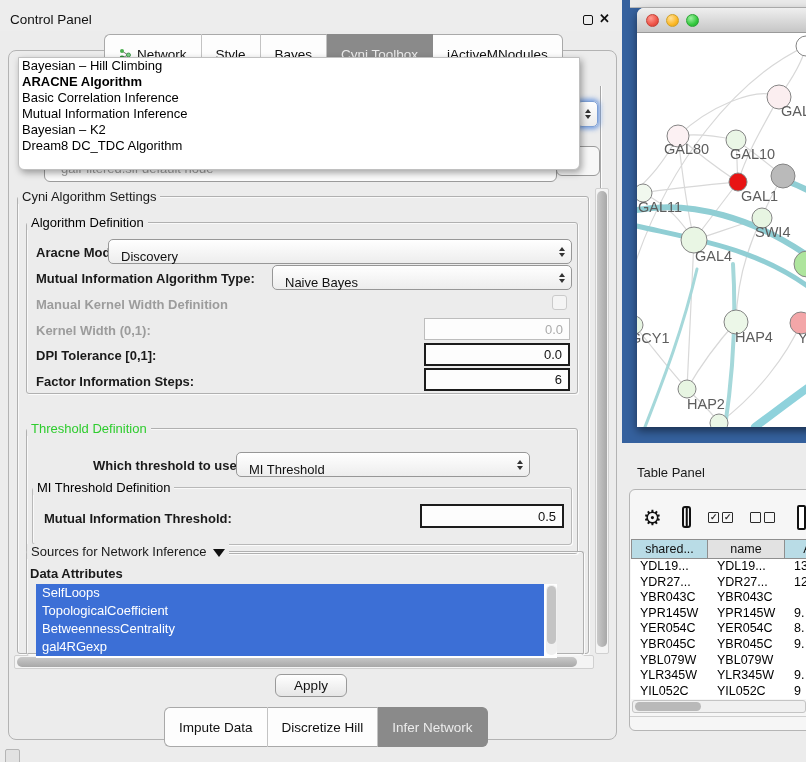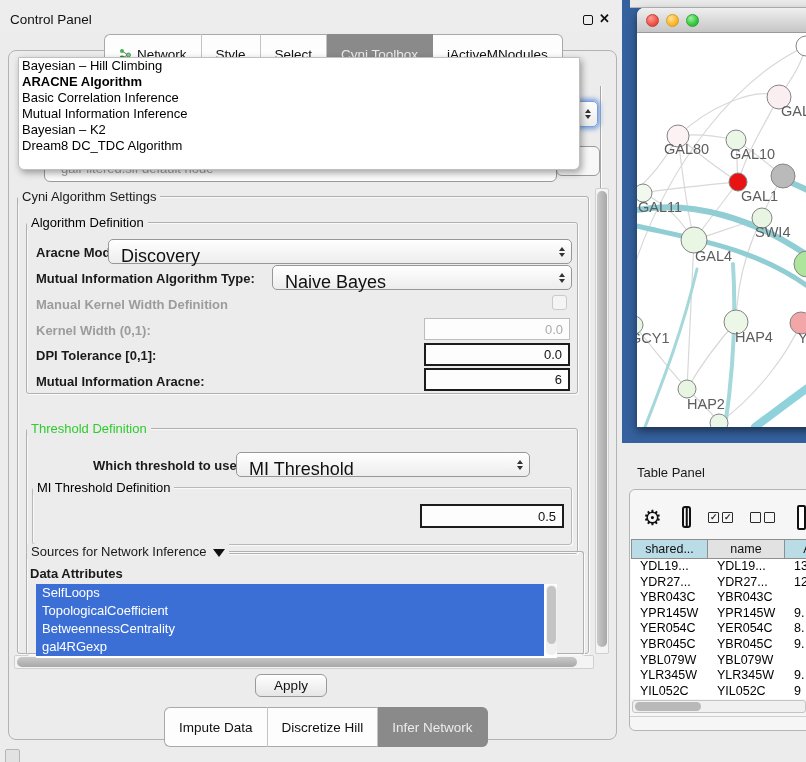--- a/index.html
+++ b/index.html
@@ -63,21 +63,21 @@
   .legend { position:absolute; top:-8px; left:0; background:#ececec; padding:0 4px; font-size:13px; }
   .legend.black { color:#1a1a1a; }
   .legend.blue { color:#000000; }
   .legend.green { color:#2ecc2e; }
 
   .flabel { position:absolute; font-size:13px; font-weight:bold; color:#1a1a1a; white-space:nowrap; }
   .flabel.disabled { color:#9c9c9c; }
 
   .combo { position:absolute; height:25px; border:1px solid #979797; border-radius:5px;
            background:linear-gradient(#ffffff,#ededed); display:flex; align-items:center; }
-  .combo .val { flex:1; padding-left:12px; font-size:18px; color:#111;margin-top:10px; }
+  .combo .val { flex:1; padding-left:12px; font-size:13px; color:#111;margin-top:10px; }
   .combo .step { width:18px; display:flex; flex-direction:column; align-items:center; gap:2px; }
   .tri-up    { width:0; height:0; border-left:3.5px solid transparent; border-right:3.5px solid transparent; border-bottom:4.5px solid #333; }
   .tri-down  { width:0; height:0; border-left:3.5px solid transparent; border-right:3.5px solid transparent; border-top:4.5px solid #333; }
 
   .tfield { position:absolute; background:#fdfdfd; font-size:13px; color:#111; text-align:right;
             padding:0 6px; display:flex; align-items:center; justify-content:flex-end; }
   .tfield.strong { border:2px solid #1c1c1c; }
   .tfield.dim { border:1px solid #bdbdbd; color:#ababab; }
 
   .checkbox { position:absolute; width:15px; height:15px; border:1px solid #cacaca; border-radius:3px; background:#f4f4f4; }
@@ -85,21 +85,21 @@
   .hub-row { position:absolute; left:36px; top:398px; font-size:14px; color:#111; display:flex; align-items:center; gap:9px; }
   .tri-right { width:0; height:0; border-top:6px solid transparent; border-bottom:6px solid transparent; border-left:9px solid #111; }
   .tri-dn-big { display:inline-block; width:0; height:0; border-left:6px solid transparent; border-right:6px solid transparent; border-top:8px solid #111; margin-left:6px; vertical-align:middle; }
 
   .attr-list { position:absolute; left:36px; top:584px; width:521px; height:74px; background:#ffffff; overflow:hidden; }
   .attr-row { height:18px; line-height:18px; padding-left:6px; font-size:13px; color:#fff; background:#3c6fd6;
               margin-right:13px; white-space:nowrap; }
   .attr-sb { position:absolute; right:0; top:1px; width:11px; height:70px; background:#f0f0f0; border-radius:5px; }
   .attr-sb-thumb { position:absolute; left:1px; top:1px; width:9px; height:58px; background:#c4c4c4; border-radius:5px; }
 
-  .apply-btn { position:absolute; left:255px; top:674px; width:72px; height:23px; border:1px solid #9a9a9a;
+  .apply-btn { position:absolute; left:275px; top:674px; width:72px; height:23px; border:1px solid #9a9a9a;
                border-radius:6px; background:linear-gradient(#ffffff,#e6e6e6); font-size:13.5px; color:#111;
                display:flex; align-items:center; justify-content:center; }
 
   .grip-box { position:absolute; left:5px; top:749px; width:15px; height:15px; background:#e2e2e2; border:1px solid #b5b5b5; border-radius:2px; }
 
   
   .desktop { position:absolute; left:622px; top:0; width:184px; height:443px; background:#35619e; }
   .top-strip { position:absolute; left:630px; top:0; width:176px; height:8px; background:#e9e9e9; border-bottom:1px solid #b9b9b9; }
 
   .net-window { position:absolute; left:637px; top:8px; width:190px; height:419px; border-radius:7px 7px 0 0;
@@ -162,21 +162,21 @@
           <circle cx="3" cy="3" r="2" fill="#4caf50"></circle>
           <circle cx="3" cy="10" r="2.4" fill="#2e8b3a"></circle>
           <circle cx="9.5" cy="7" r="2" fill="#7fd08a" stroke="#2e8b3a" stroke-width="0.8"></circle>
         </svg>
         <span>Network</span>
       </div>
       <div class="tab">
         <span>Style</span>
       </div>
       <div class="tab">
-        <span>Select</span>
+        <span>Bayes</span>
       </div>
       <div class="tab selected">
         <span>Cyni Toolbox</span>
       </div>
       <div class="tab">
         <span>jActiveMNodules</span>
       </div>
     </div>
 
   <div class="bg-vline"></div>
@@ -239,21 +239,21 @@
   <span class="flabel disabled" style="left:36px; top:323px;">Kernel Width (0,1):</span>
   <div class="tfield dim" style="left:424px; top:318px; width:146px; height:22px;">
     <span>0.0</span>
   </div>
 
   <span class="flabel" style="left:36px; top:348px;">DPI Tolerance [0,1]:</span>
   <div class="tfield strong" style="left:424px; top:343px; width:146px; height:23px;">
     <span>0.0</span>
   </div>
 
-  <span class="flabel" style="left:36px; top:374px;">Mutual Information Aracne:</span>
+  <span class="flabel" style="left:36px; top:374px;">Factor Information Steps:</span>
   <div class="tfield strong" style="left:424px; top:368px; width:146px; height:23px;">
     <span>6</span>
   </div>
 
 
   <div class="group" style="left:26px; top:428px; width:552px; height:126px;">
     <span class="legend green">Threshold Definition</span>
   </div>
 
   <span class="flabel" style="left:93px; top:458px;">Which threshold to use:</span>
@@ -261,20 +261,21 @@
     <span class="val">MI Threshold</span>
     <span class="step">
         <span class="tri-up"></span>
         <span class="tri-down"></span>
       </span>
   </div>
 
   <div class="group" style="left:32px; top:487px; width:540px; height:58px; border-color:#b8b8b8;">
     <span class="legend blue">MI Threshold Definition</span>
   </div>
+  <span class="flabel" style="left:44px; top:511px;">Mutual Information Threshold:</span>
   <div class="tfield strong" style="left:420px; top:504px; width:144px; height:24px;">
     <span>0.5</span>
   </div>
 
   <div class="group" style="left:26px; top:551px; width:558px; height:104px; border-bottom:none;">
     <span class="legend black"><span>Sources for Network Inference</span><span class="tri-dn-big"></span></span>
   </div>
   <span class="flabel" style="left:30px; top:566px;">Data Attributes</span>
 
   <div class="attr-list">

